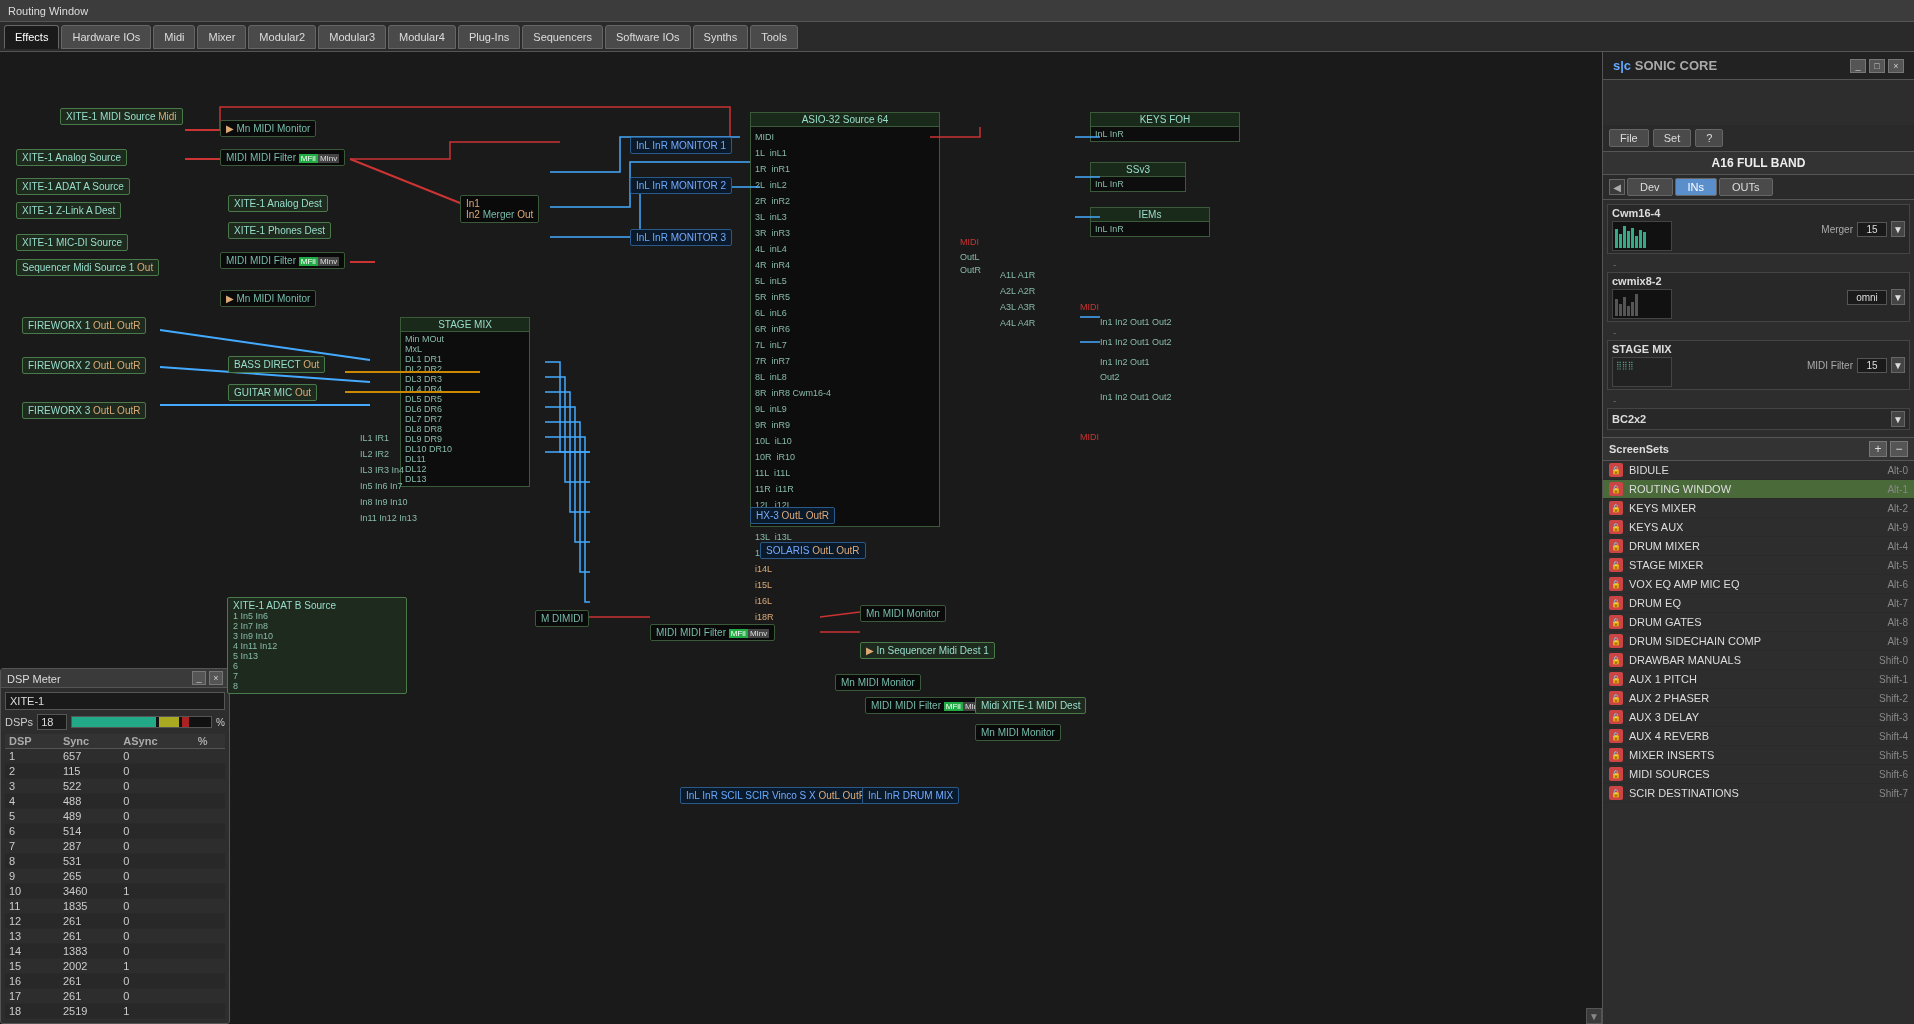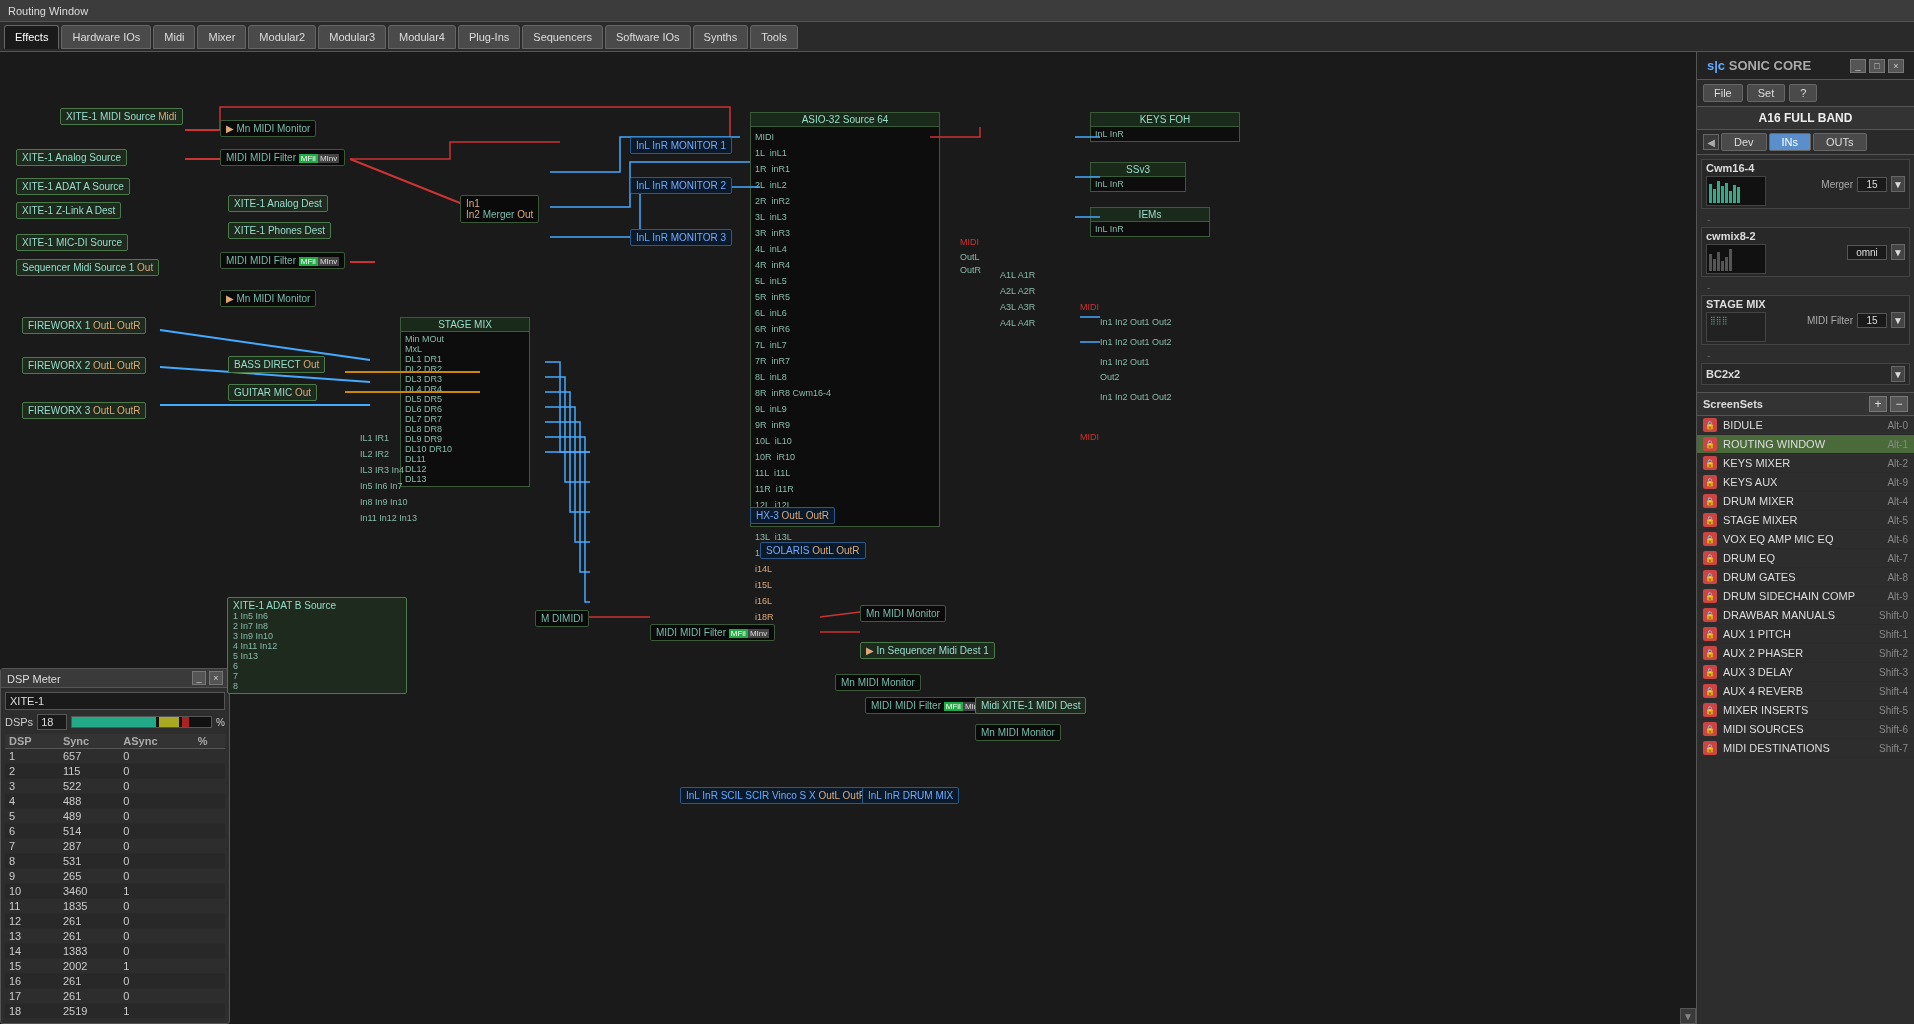--- a/index.html
+++ b/index.html
@@ -154,21 +154,21 @@
     }
     #dsp-table td {
       padding: 1px 4px;
       color: #ccc;
       border-bottom: 1px solid #2a2a2a;
     }
     #dsp-table tr:nth-child(even) td { background: #282828; }
 
     
     #right-panel {
-      width: 218px;
+      width: 312px;
       background: #2d2d2d;
       border-left: 1px solid #555;
       display: flex;
       flex-direction: column;
     }
 
     
     #sc-header {
       background: #222;
       padding: 6px 10px;
@@ -200,20 +200,21 @@
       cursor: pointer;
     }
 
     
     #sc-menu-bar {
       display: flex;
       gap: 4px;
       padding: 4px 6px;
       background: #2a2a2a;
       border-bottom: 1px solid #555;
+      margin-top: 45px;
     }
     .sc-menu-btn {
       background: #4a4a4a;
       border: 1px solid #666;
       color: #ddd;
       padding: 2px 10px;
       font-size: 11px;
       cursor: pointer;
       border-radius: 2px;
     }
@@ -1077,20 +1078,20 @@
             <span class="ss-name">MIXER INSERTS</span>
             <span class="ss-shortcut">Shift-5</span>
           </div>
           <div class="screenset-row">
             <div class="ss-lock" style="font-size: 8px;">🔒</div>
             <span class="ss-name">MIDI SOURCES</span>
             <span class="ss-shortcut">Shift-6</span>
           </div>
           <div class="screenset-row">
             <div class="ss-lock" style="font-size: 8px;">🔒</div>
-            <span class="ss-name">MIDI DESTINATIONS</span>
+            <span class="ss-name">SCIR DESTINATIONS</span>
             <span class="ss-shortcut">Shift-7</span>
           </div>
         </div>
     </div>
 
   </div>
 </div>
 
 </body></html>

